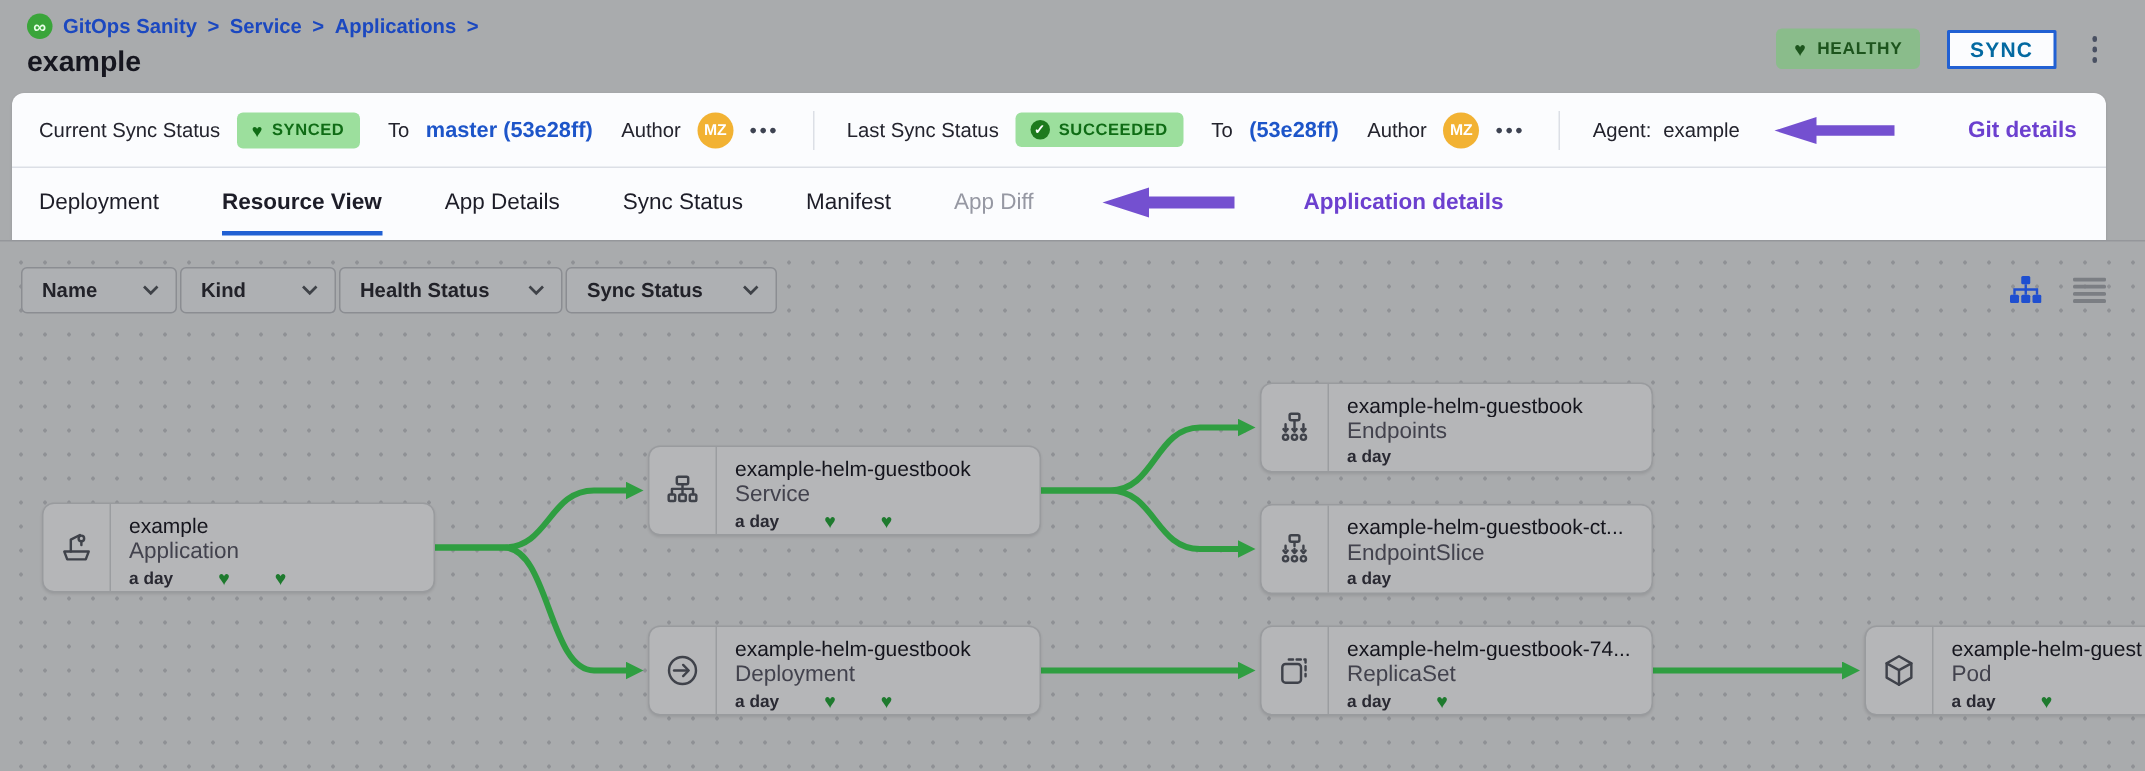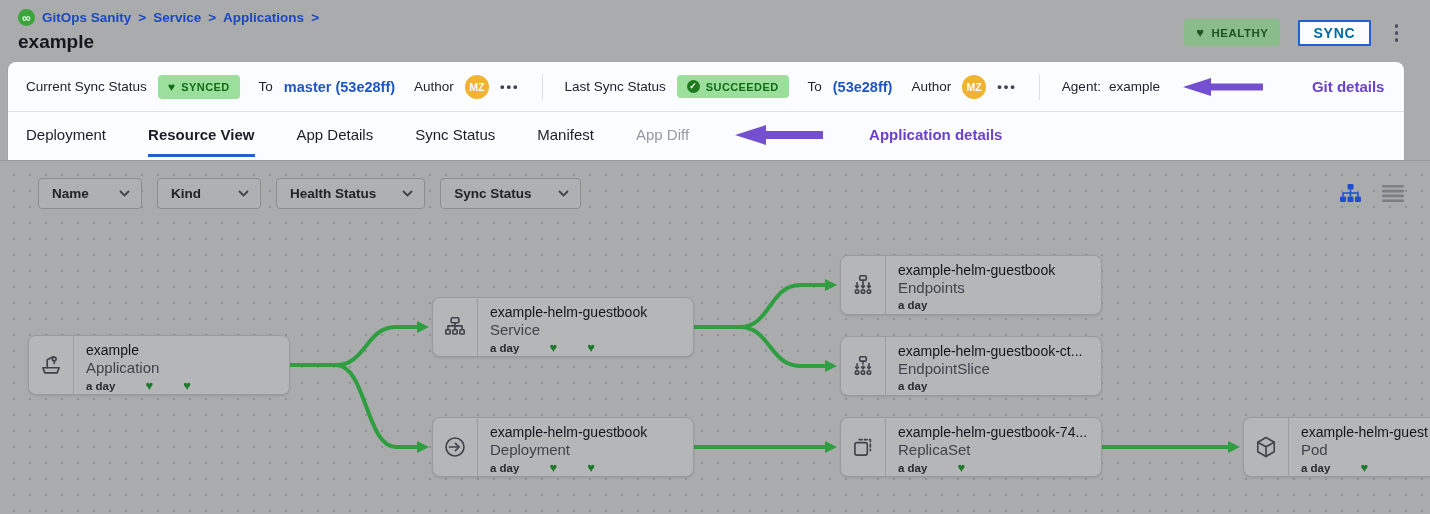--- a/index.html
+++ b/index.html
@@ -53,21 +53,21 @@
   .tab.active { font-weight:700; }
   .tab.active::after { content:""; position:absolute; left:0; right:0; bottom:0; height:3px; background:#2160d3; }
   .tab.disabled { color:#9698a3; }
 
   
   .canvas { position:absolute; top:160px; left:0; width:1430px; height:354px;
     background-color:#a9abad;
     background-image:radial-gradient(circle, #8f9195 1.1px, transparent 1.4px);
     background-size:16px 16px; background-position:6px 6px;
     border-top:1px solid #95979b; overflow:hidden; }
-  .filterbar { position:absolute; top:17px; left:38px; display:flex; gap:15px; z-index:5;justify-content:space-between; }
+  .filterbar { position:absolute; top:17px; left:14px; display:flex; gap:2px; z-index:5;justify-content:space-between; }
   .filter { height:31px; border:1px solid #8b8d92; border-radius:4px; background:#aeb0b3;
     display:flex; align-items:center; justify-content:space-between; padding:0 11px 0 13px;
     font-size:13.5px; font-weight:700; color:#222229; gap:26px; cursor:pointer; min-width:104px; }
   .view-icons { position:absolute; top:23px; right:26px; display:flex; gap:21px; align-items:center; z-index:5; }
   .view-icons > div { cursor:pointer; display:flex; }
 
   #edges { position:absolute; top:0; left:0; z-index:1; }
   .node { position:absolute; width:262px; height:60px; background:#b5b6b8; border:1px solid #999b9e;
     border-radius:8px; display:flex; box-shadow:0 1px 2px rgba(0,0,0,.10); cursor:pointer; z-index:3; }
   .node-icon { width:45px; flex:0 0 45px; display:flex; align-items:center; justify-content:center;

